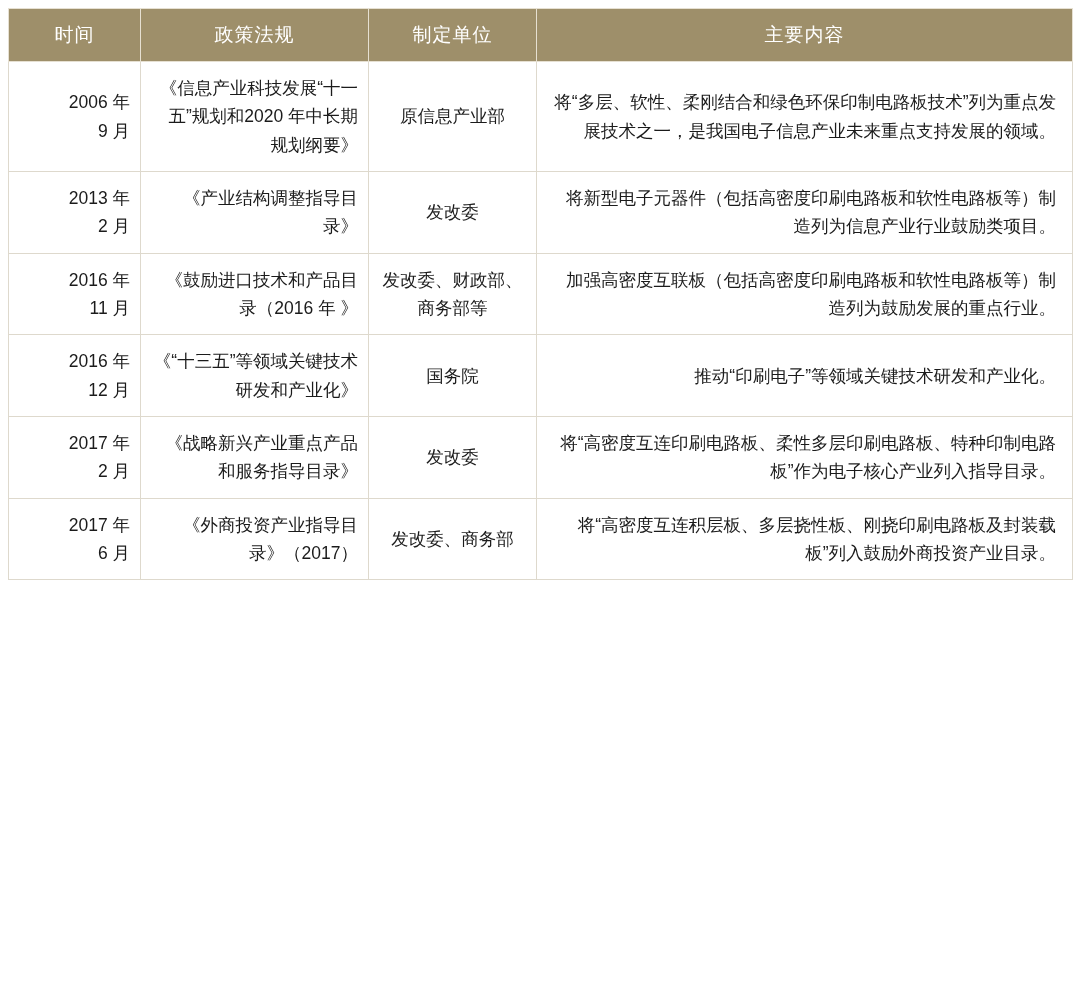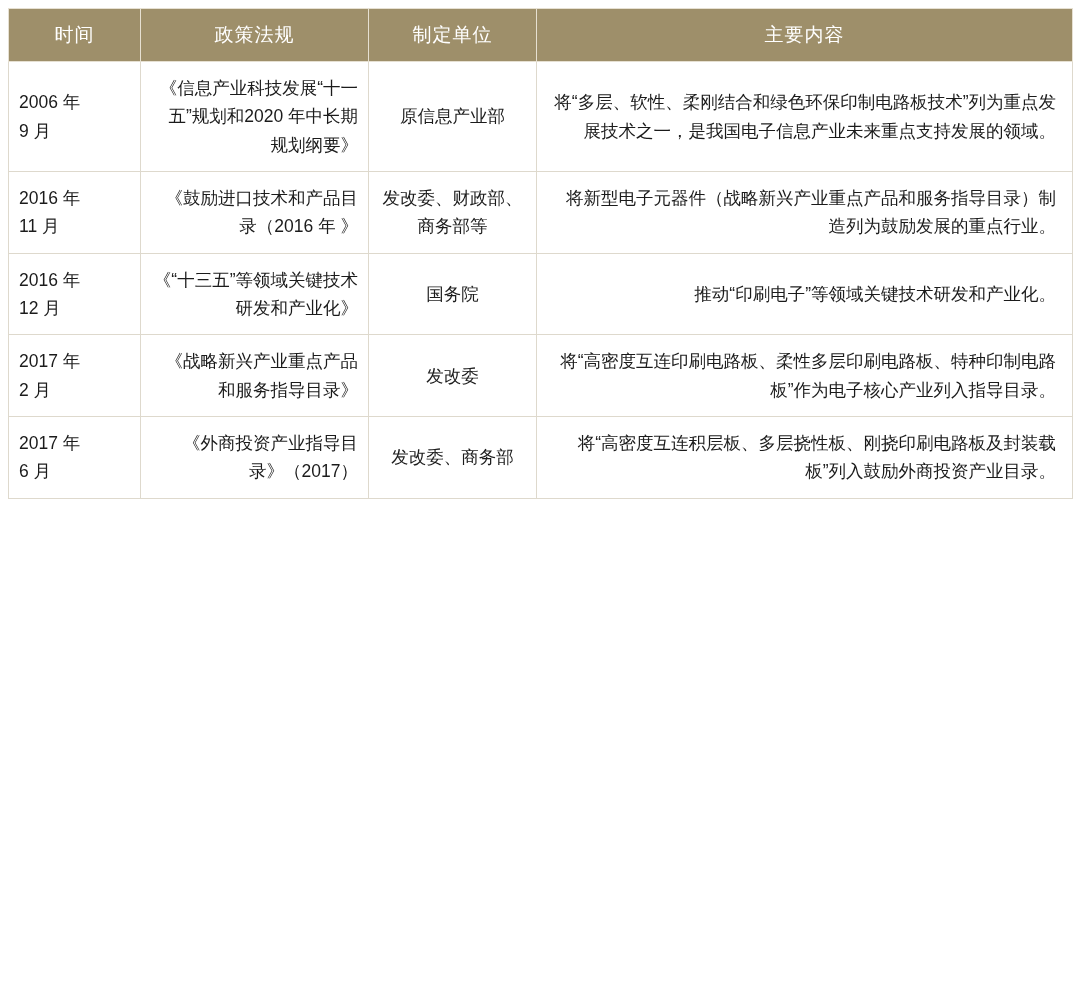--- a/index.html
+++ b/index.html
@@ -43,21 +43,21 @@
     vertical-align: middle;
   }
   tbody td {
     border: 1px solid #ded9cd;
     font-size: 17.5px;
     line-height: 1.62;
     vertical-align: middle;
     padding: 12px 10px;
   }
   tbody td.time {
-    text-align: left;
+    text-align: right;
     white-space: pre-line;
   }
   tbody td.policy {
     text-align: right;
   }
   tbody td.org {
     text-align: center;
     margin-left: 36px;
   }
   tbody td.content {
@@ -86,25 +86,32 @@
     </thead>
     <tbody>
       <tr>
         <td class="time">2006 年
 9 月</td>
         <td class="policy">《信息产业科技发展“十一五”规划和2020 年中长期规划纲要》</td>
         <td class="org">原信息产业部</td>
         <td class="content">将“多层、软性、柔刚结合和绿色环保印制电路板技术”列为重点发展技术之一，是我国电子信息产业未来重点支持发展的领域。</td>
       </tr>
       <tr>
+        <td class="time">2013 年
+2 月</td>
+        <td class="policy">《产业结构调整指导目录》</td>
+        <td class="org">发改委</td>
+        <td class="content">将新型电子元器件（包括高密度印刷电路板和软性电路板等）制造列为信息产业行业鼓励类项目。</td>
+      </tr>
+      <tr>
         <td class="time">2016 年
 11 月</td>
         <td class="policy">《鼓励进口技术和产品目录（2016 年 》</td>
         <td class="org">发改委、财政部、商务部等</td>
-        <td class="content">将新型电子元器件（战略新兴产业重点产品和服务指导目录）制造列为鼓励发展的重点行业。</td>
+        <td class="content">加强高密度互联板（包括高密度印刷电路板和软性电路板等）制造列为鼓励发展的重点行业。</td>
       </tr>
       <tr>
         <td class="time">2016 年
 12 月</td>
         <td class="policy">《“十三五”等领域关键技术研发和产业化》</td>
         <td class="org">国务院</td>
         <td class="content">推动“印刷电子”等领域关键技术研发和产业化。</td>
       </tr>
       <tr>
         <td class="time">2017 年

